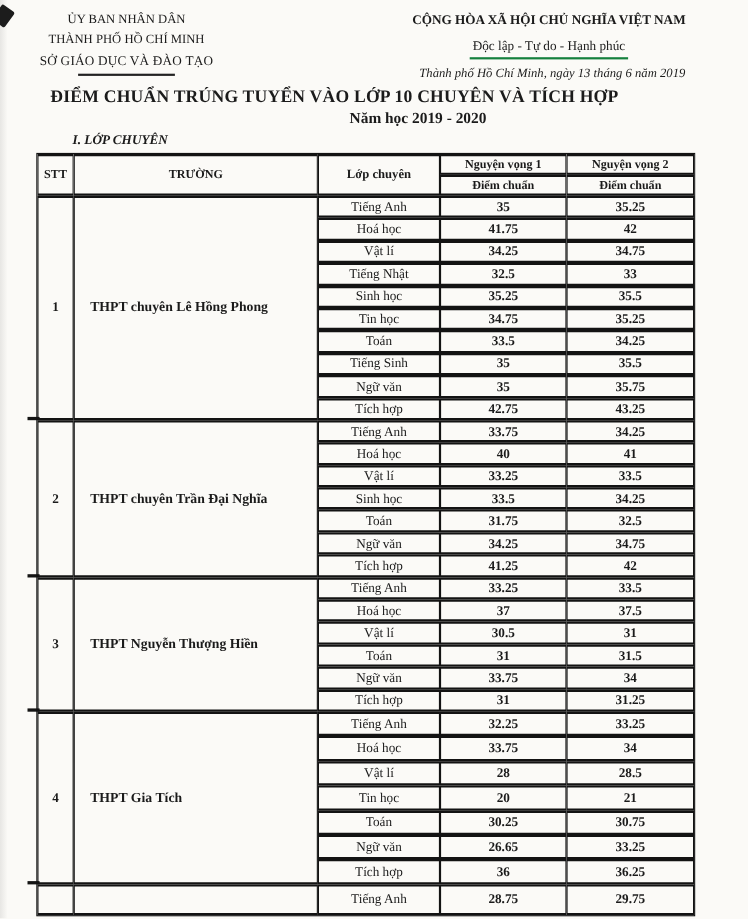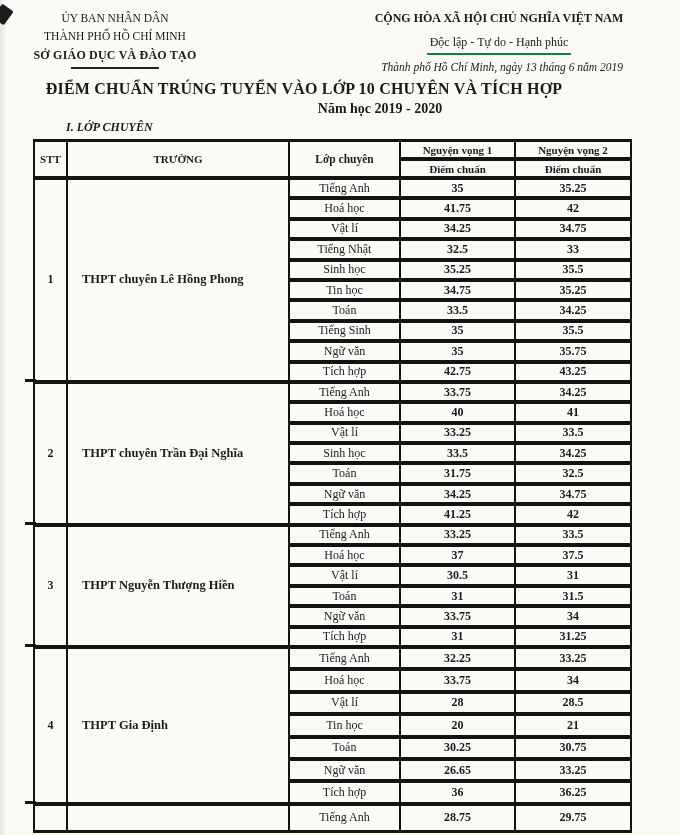--- a/index.html
+++ b/index.html
@@ -22,21 +22,21 @@
   }
   .tick {
     position:absolute; left:25px; width:11px; height:3px; background:#141414;
   }
   .t1 { top:379px; } .t2 { top:522px; } .t3 { top:644px; } .t4 { top:801px; }
 
   .header-left {
     position:absolute; left:25px; top:9px; width:180px;
     text-align:center; font-size:11.5px; line-height:1.6;
   }
-  .header-left .org { font-weight:bold; font-size:12px; letter-spacing:0.2px; }
+  .header-left .org { font-weight:normal; font-size:12px; letter-spacing:0.2px; }
   .rule-left { width:88px; height:2px; background:#222; margin:2px auto 0; }
 
   .header-right {
     position:absolute; left:366px; top:9px; width:266px;
     text-align:center; line-height:1.6;
   }
   .header-right .nation { font-weight:bold; font-size:12px; }
   .header-right .motto {
     display:inline-block; font-weight:normal; font-size:12px;
     border-bottom:2px solid #15803d; padding:0 3px 1px;
@@ -248,21 +248,21 @@
         <td class="score">33.75</td>
         <td class="score">34</td>
       </tr>
       <tr class="blk2">
         <td class="subject">Tích hợp</td>
         <td class="score">31</td>
         <td class="score">31.25</td>
       </tr>
       <tr class="blk3">
         <td rowspan="7" class="stt">4</td>
-        <td rowspan="7" class="school">THPT Gia Định</td>
+        <td rowspan="7" class="school">THPT Gia Tích</td>
         <td class="subject">Tiếng Anh</td>
         <td class="score">32.25</td>
         <td class="score">33.25</td>
       </tr>
       <tr class="blk3">
         <td class="subject">Hoá học</td>
         <td class="score">33.75</td>
         <td class="score">34</td>
       </tr>
       <tr class="blk3">

